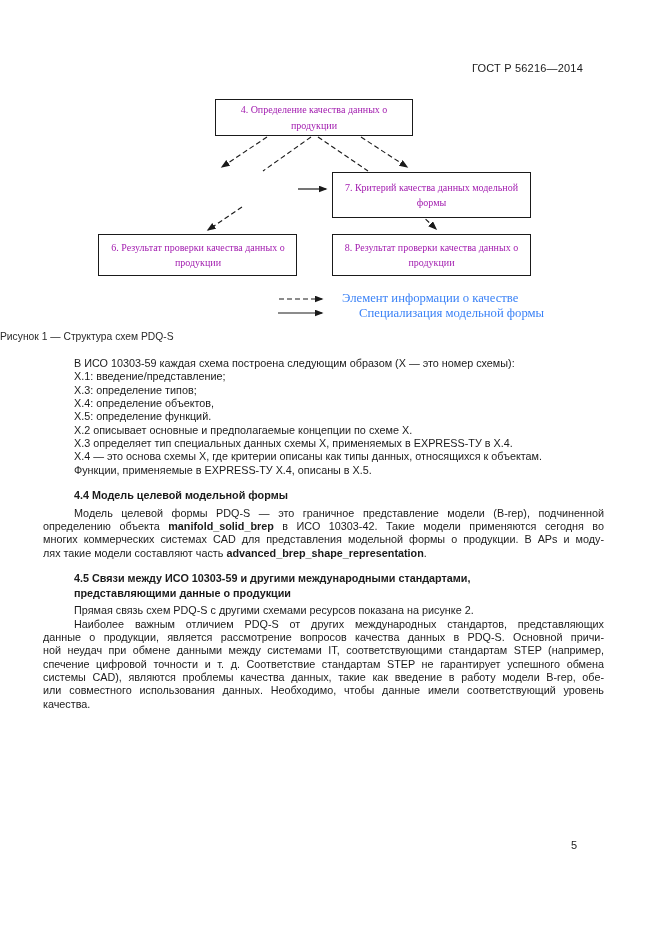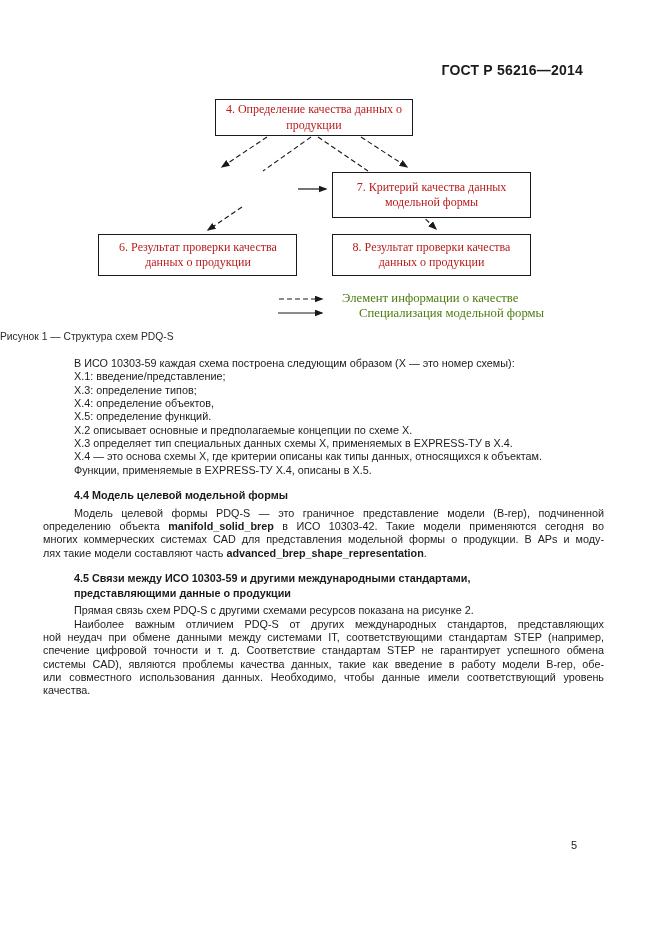--- a/index.html
+++ b/index.html
@@ -1,31 +1,31 @@
 <!DOCTYPE html>
 <html><head>
 <meta charset="utf-8">
 <style>
   html,body{margin:0;padding:0;background:#e8e8e8;}
   .page{position:relative;width:661px;height:935px;background:#ffffff;margin:0 auto;
         font-family:"Liberation Sans",sans-serif;color:#1b1b1b;overflow:hidden;}
 
   
-  .header{position:absolute;top:62px;right:78px;font-size:14px;font-weight:bold;letter-spacing:.2px;}
+  .header{position:absolute;top:62px;right:78px;font-size:11px;font-weight:normal;letter-spacing:.2px;}
 
   
   .figure{position:absolute;top:0;left:0;width:661px;height:330px;}
   .figure svg{position:absolute;top:0;left:0;}
   .dbox{position:absolute;box-sizing:border-box;border:1px solid #1a1a1a;background:#fff;
         display:flex;align-items:center;justify-content:center;text-align:center;
-        font-family:"Liberation Serif",serif;font-size:12px;line-height:15.3px;color:#b91c1c;
+        font-family:"Liberation Serif",serif;font-size:10px;line-height:15.3px;color:#a21caf;
         padding:2px 8px;}
   .dbox.top{border-width:1.4px;}
   .legend-label{position:absolute;left:342px;font-family:"Liberation Serif",serif;
-        font-size:12.7px;line-height:14px;color:#4d7c0f;white-space:nowrap;}
+        font-size:12.7px;line-height:14px;color:#3b82f6;white-space:nowrap;}
 
   .caption{position:absolute;top:331px;left:0;width:568px;text-align:left;
         font-size:10.3px;color:#2a2a2a;}
 
   
   .content{position:absolute;top:357px;left:43px;width:561px;}
   .iline{font-size:10.8px;line-height:13.34px;white-space:nowrap;text-align:left;}
   .pline{font-size:10.8px;line-height:13.34px;white-space:nowrap;
          text-align:justify;text-align-last:justify;}
   .pline.lastline{text-align:center;text-align-last:left;}
@@ -105,20 +105,21 @@
       </div>
       <div class="heading">
         <div class="hline">4.5 Связи между ИСО 10303-59 и другими международными стандартами,</div>
         <div class="hline">представляющими данные о продукции</div>
       </div>
       <div class="para">
         <div class="pline indent lastline"><span>Прямая связь схем PDQ-S с другими схемами ресурсов показана на рисунке 2.</span></div>
       </div>
       <div class="para">
         <div class="pline indent"><span>Наиболее важным отличием PDQ-S от других международных стандартов, представляющих</span></div>
+        <div class="pline"><span>данные о продукции, является рассмотрение вопросов качества данных в PDQ-S. Основной причи-</span></div>
         <div class="pline"><span>ной неудач при обмене данными между системами IT, соответствующими стандартам STEP (например,</span></div>
         <div class="pline"><span>спечение цифровой точности и т. д. Соответствие стандартам STEP не гарантирует успешного обмена</span></div>
         <div class="pline"><span>системы CAD), являются проблемы качества данных, такие как введение в работу модели B-rep, обе-</span></div>
         <div class="pline"><span>или совместного использования данных. Необходимо, чтобы данные имели соответствующий уровень</span></div>
         <div class="pline lastline"><span>качества.</span></div>
       </div>
     </div>
 
   <div class="pagenum">5</div>
 

